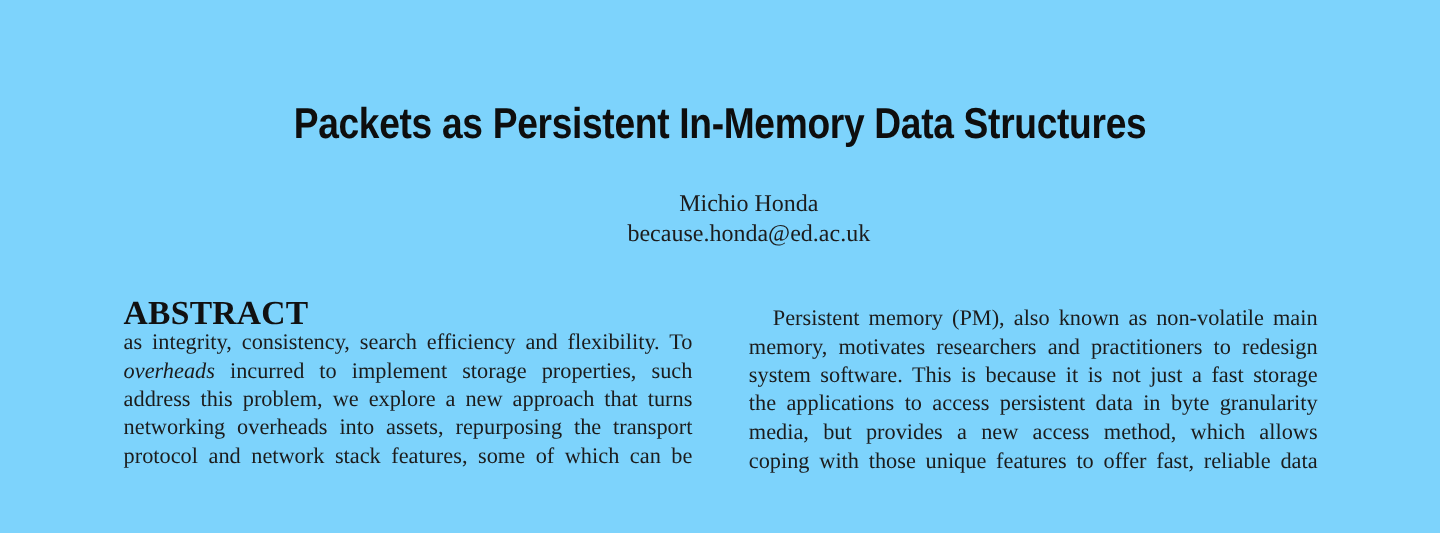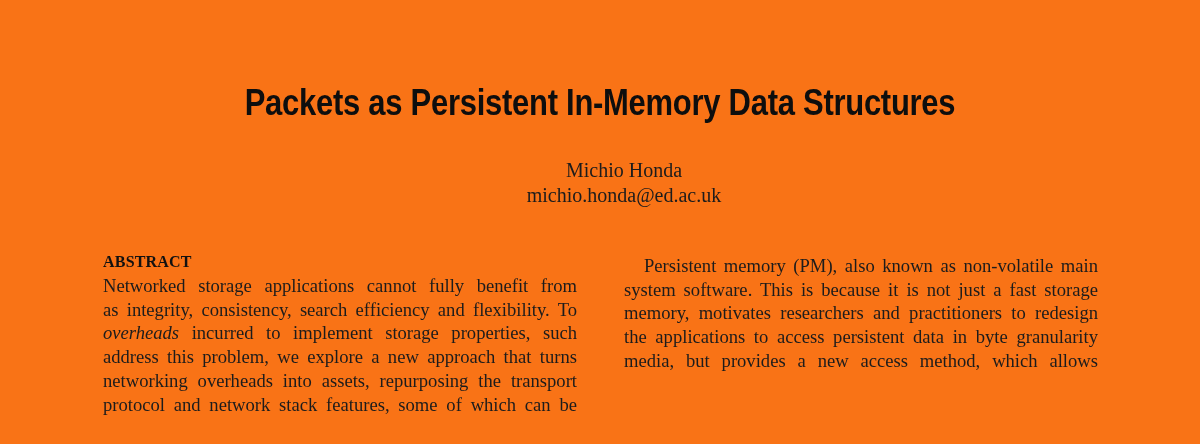--- a/index.html
+++ b/index.html
@@ -12,21 +12,21 @@
       height: 444px;
       overflow: hidden;
       position: relative;
       font-family: "Liberation Serif", "DejaVu Serif", serif;
       color: #1a1a1a;
     }
     .page {
       position: absolute;
       left: 0; top: 0;
       width: 1200px; height: 444px;
-      background: #f97316;
+      background: #7dd3fc;
     }
     .title {
       position: absolute;
       left: 0; width: 1200px;
       top: 82px;
       text-align: center;
       font-family: "Liberation Sans", "DejaVu Sans", sans-serif;
       font-weight: bold;
       font-size: 36px;
       letter-spacing: -0.3px;
@@ -50,21 +50,21 @@
       width: 474px;
       font-size: 18.6px;
       line-height: 23.7px;
       color: #1c1c1c;
       text-align: justify;
     }
     .col-left { left: 103px; }
     .col-right { left: 624px; }
     .section-heading {
       font-weight: bold;
-      font-size: 16px;
+      font-size: 28px;
       line-height: 24px;
       margin: 0;
       letter-spacing: 0.2px;
       color: #111;
     }
     .line {
       display: block;
       white-space: nowrap;
       text-align: justify;
       text-align-last: justify;
@@ -74,34 +74,34 @@
   </style>
 </head>
 <body>
 
 <div class="page">
 
   <div class="title">Packets as Persistent In-Memory Data Structures</div>
 
   <div class="authors">
     <div>Michio Honda</div>
-    <div>michio.honda@ed.ac.uk</div>
+    <div>because.honda@ed.ac.uk</div>
   </div>
 
   <div class="col col-left">
     <div class="section-heading">ABSTRACT</div>
-    <span class="line"><span>Networked storage applications cannot fully benefit from</span></span>
     <span class="line"><span>as integrity, consistency, search efficiency and flexibility. To</span></span>
     <span class="line"><em>overheads</em><span> incurred to implement storage properties, such</span></span>
     <span class="line"><span>address this problem, we explore a new approach that turns</span></span>
     <span class="line"><span>networking overheads into assets, repurposing the transport</span></span>
     <span class="line"><span>protocol and network stack features, some of which can be</span></span>
   </div>
 
   <div class="col col-right" style="top: 254px;">
     <span class="line indent">Persistent memory (PM), also known as non-volatile main</span>
+    <span class="line">memory, motivates researchers and practitioners to redesign</span>
     <span class="line">system software. This is because it is not just a fast storage</span>
-    <span class="line">memory, motivates researchers and practitioners to redesign</span>
     <span class="line">the applications to access persistent data in byte granularity</span>
     <span class="line">media, but provides a new access method, which allows</span>
+    <span class="line">coping with those unique features to offer fast, reliable data</span>
   </div>
 
 </div>
 
 </body></html>

